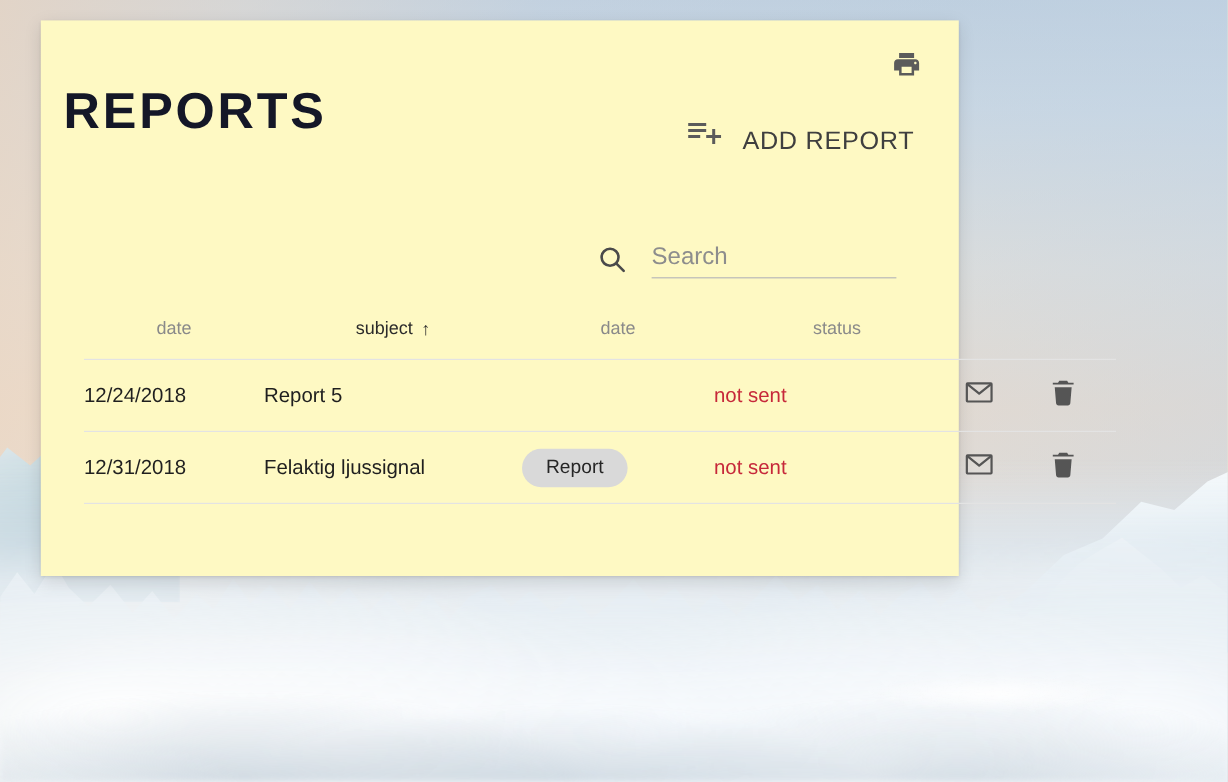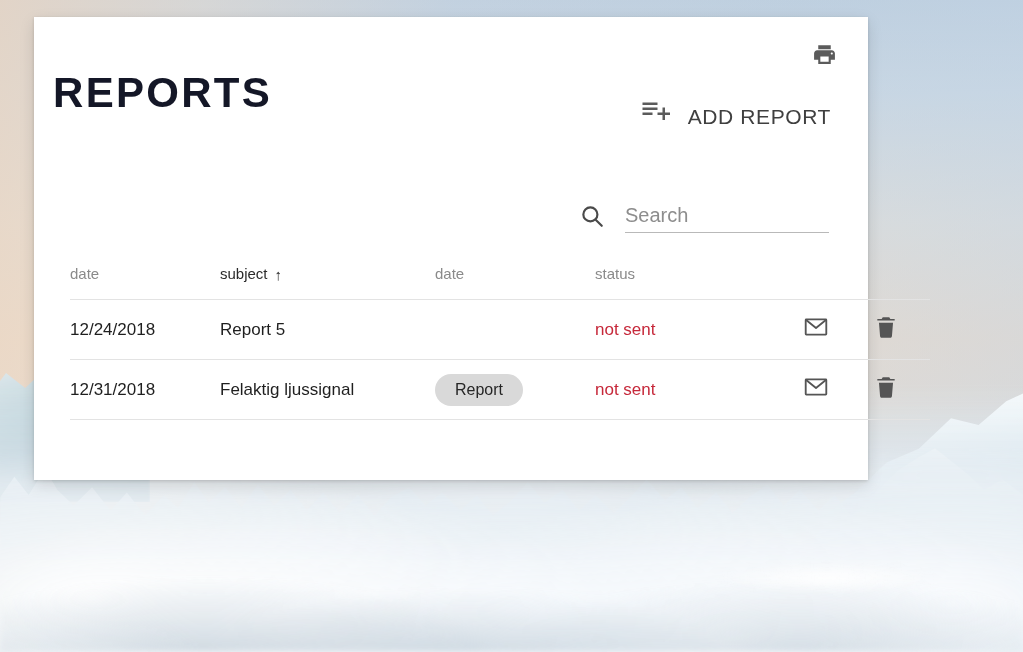--- a/index.html
+++ b/index.html
@@ -143,23 +143,23 @@
     height: 36px;
     background: radial-gradient(60% 60% at 40% 50%, rgba(255,255,255,0.9) 0%, rgba(255,255,255,0) 70%);
     filter: blur(3px);
   }
 
   
   #report-card {
     position: absolute;
     left: 34px;
     top: 17px;
-    width: 834px;
+    width: 765px;
     height: 463px;
-    background: #ffffff;
+    background: #fef9c3;
     box-shadow: 0 1px 3px rgba(0,0,0,0.14), 0 5px 14px rgba(0,0,0,0.13);
   }
 
   
   .card-header {
     position: relative;
     height: 160px;
   }
 
   #print-button {
@@ -198,24 +198,24 @@
   .add-report-label {
     font-size: 21px;
     letter-spacing: 0.6px;
     color: #3f3f3f;
     white-space: nowrap;
   }
 
   
   #search-area {
     position: absolute;
-    right: 39px;
+    right: 52px;
     top: 186px;
     display: flex;
-    align-items: center;
+    align-items: flex-start;
     gap: 20px;
   }
 
   .search-field {
     width: 204px;
     border-bottom: 1px solid #b9b9b9;
     padding-bottom: 5px;
   }
 
   .search-field input {
@@ -238,21 +238,21 @@
     position: absolute;
     left: 36px;
     right: 36px;
     top: 248px;
     border-collapse: collapse;
     width: calc(100% - 72px);
     table-layout: fixed;
   }
 
   #reports-table th {
-    text-align: left;
+    text-align: center;
     font-weight: normal;
     font-size: 15px;
     color: #8a8a8a;
     padding: 0 0 17px 0;
     vertical-align: bottom;
   }
 
   #reports-table th.sorted {
     color: #2b2b2b;
   }

